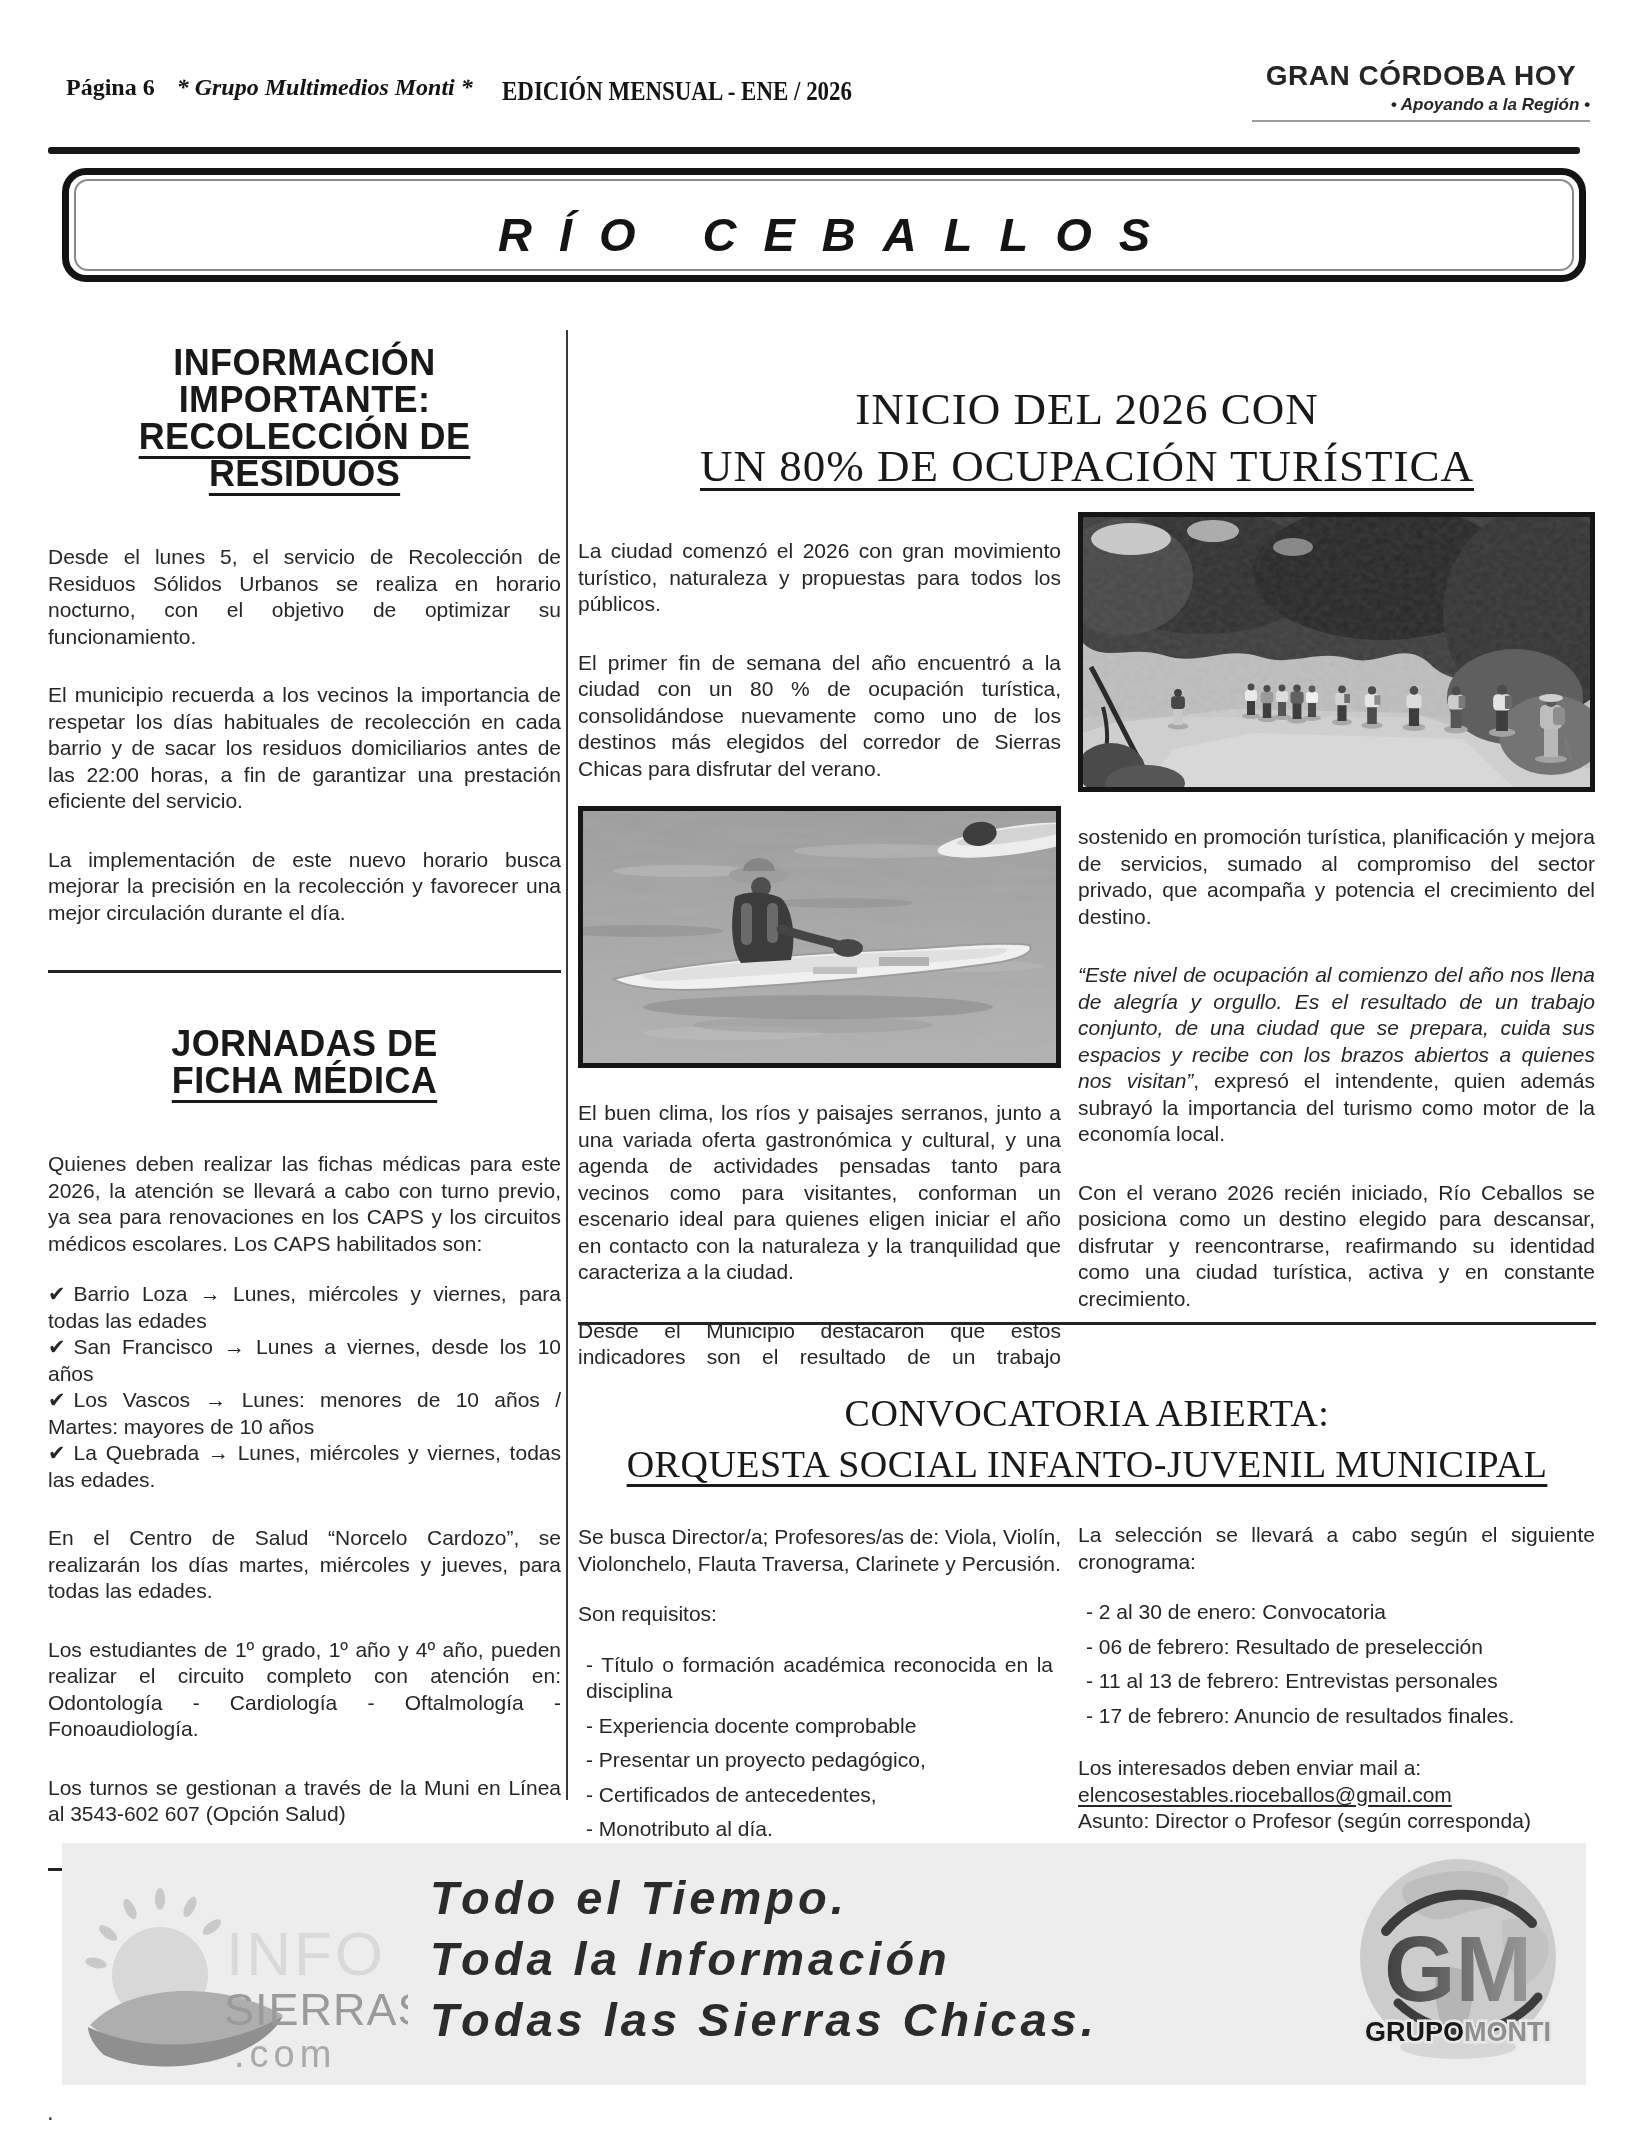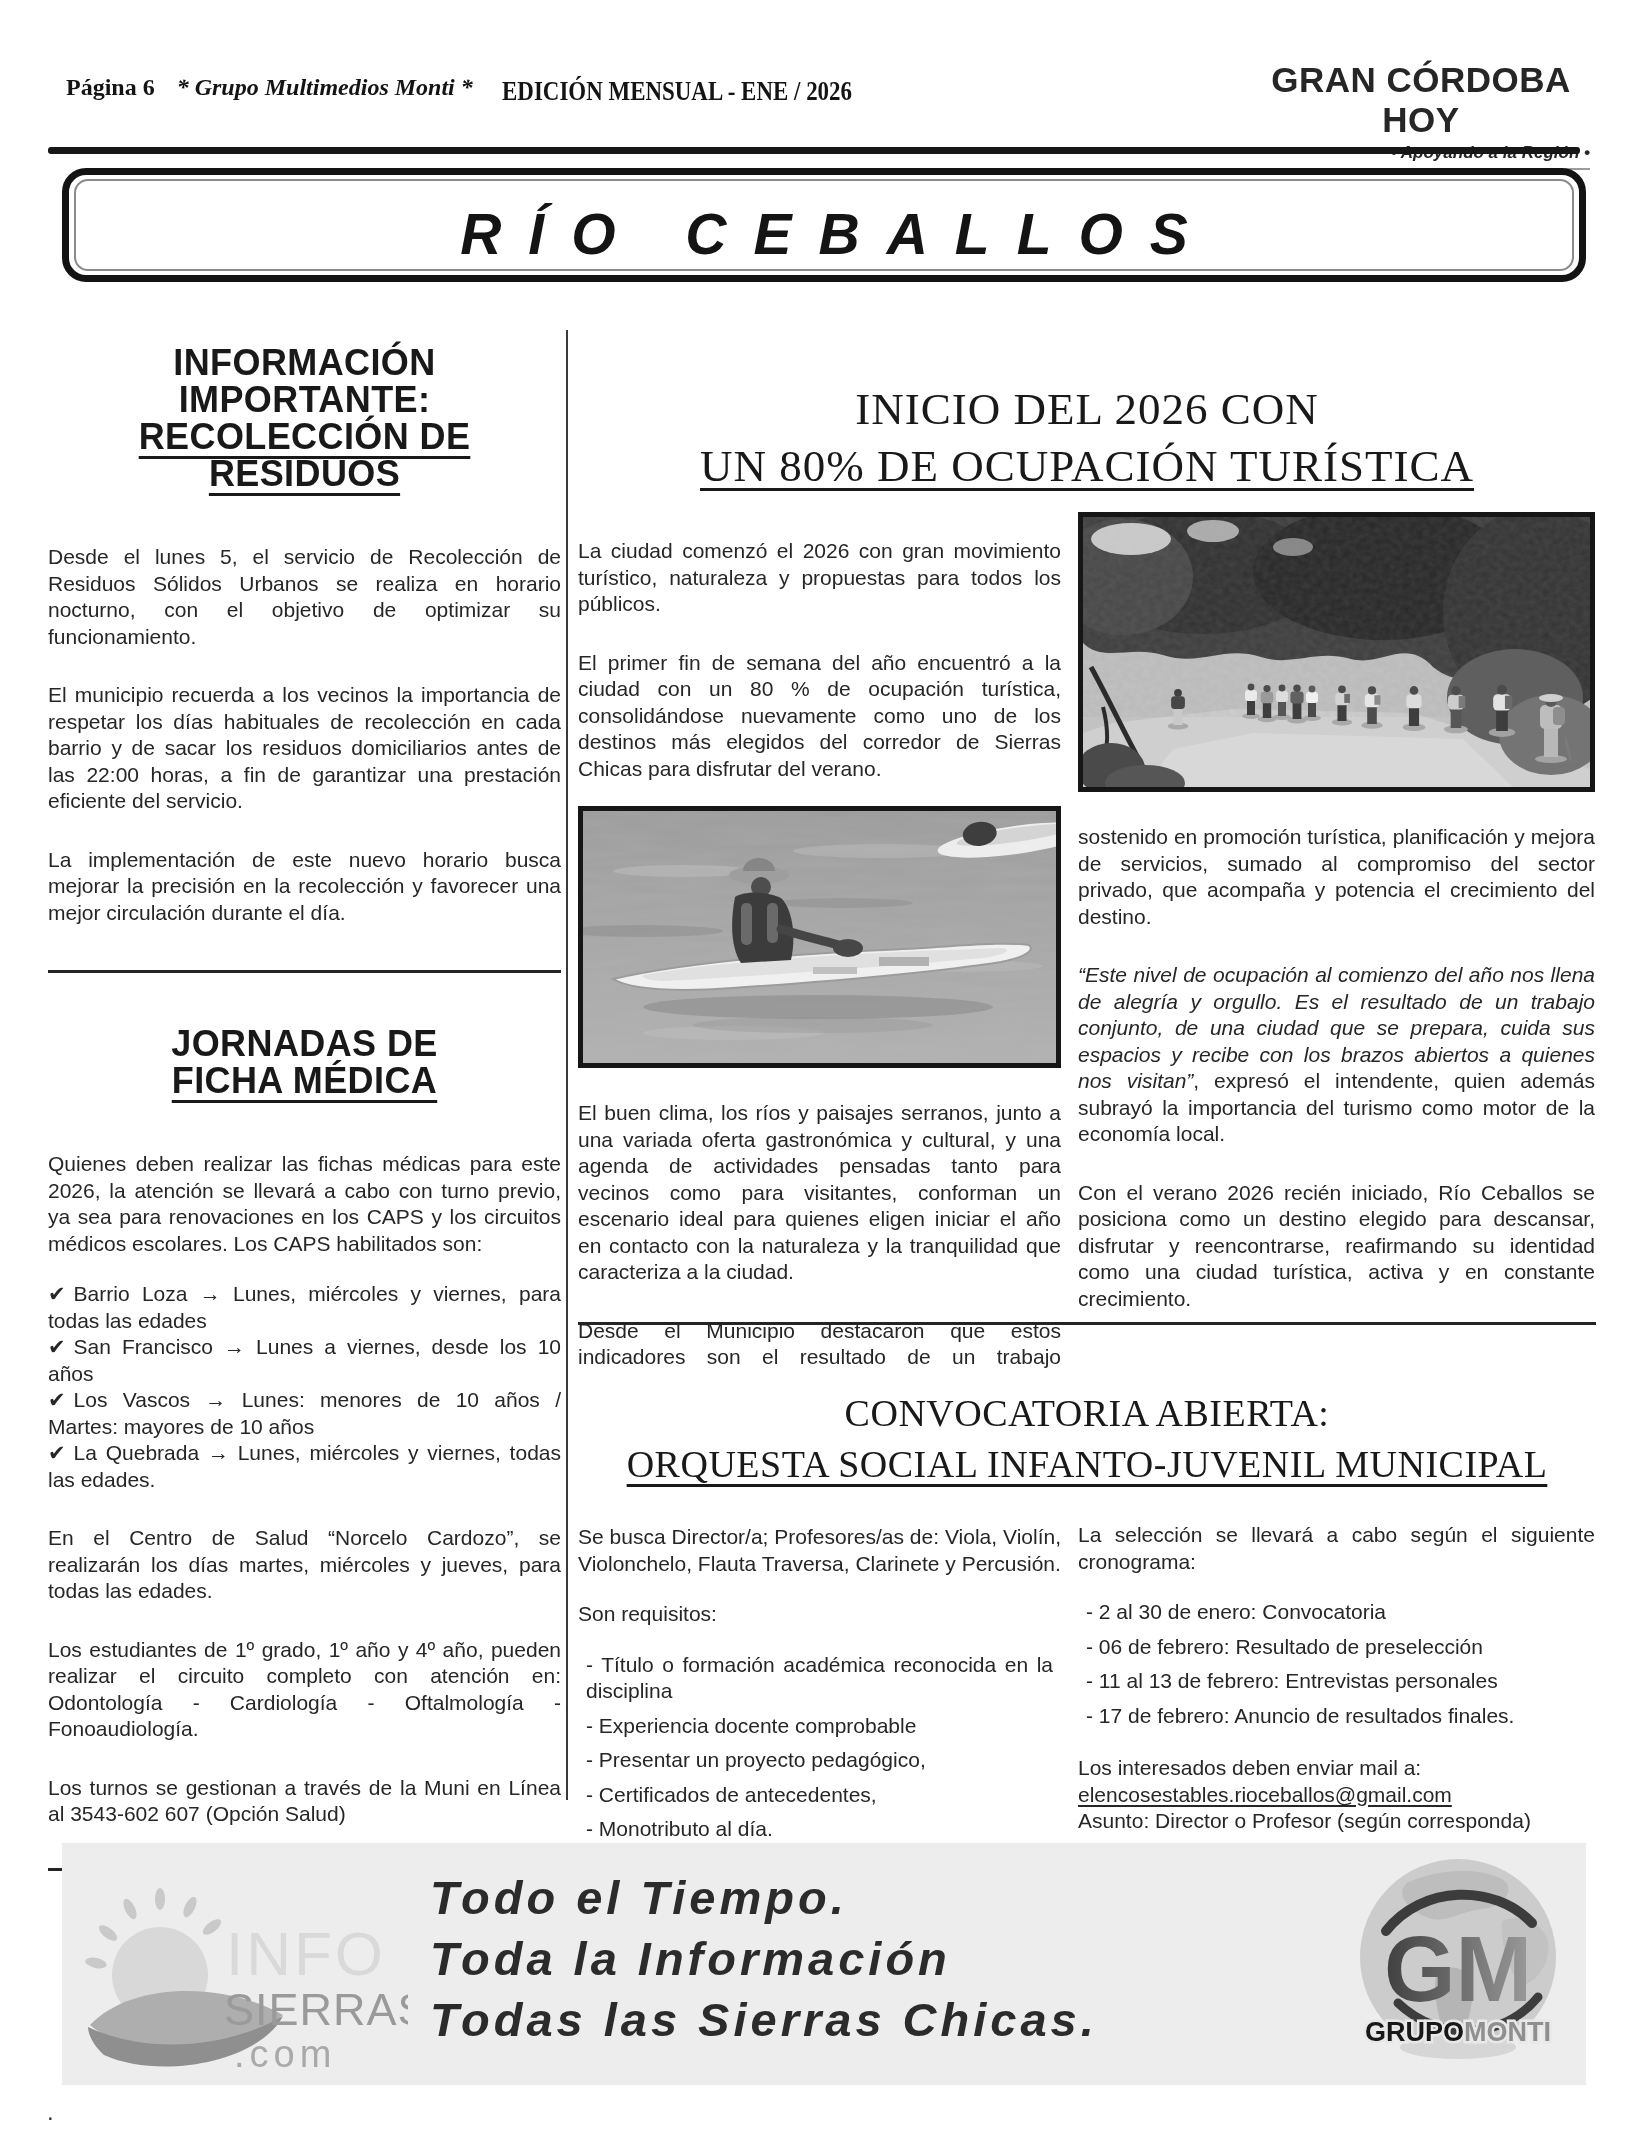--- a/index.html
+++ b/index.html
@@ -7,32 +7,32 @@
           font-family:"Liberation Sans", sans-serif; color:#1f1f1f; overflow:hidden; }
 
   
   .hdr-left { position:absolute; left:66px; top:74px; font-family:"Liberation Serif", serif;
               font-size:24px; font-weight:bold; color:#141414; white-space:nowrap; }
   .hdr-left .pub { font-style:italic; margin-left:22px; }
   .hdr-center { position:absolute; left:502px; top:76px; font-family:"Liberation Serif", serif;
                 font-size:27px; font-weight:bold; color:#141414; white-space:nowrap;
                 transform:scaleX(0.85); transform-origin:left center; }
   .hdr-right { position:absolute; left:1252px; top:60px; width:338px; text-align:center; color:#262626; }
-  .hdr-brand { font-size:35px; font-weight:bold; letter-spacing:0.5px; }
+  .hdr-brand { font-size:28px; font-weight:bold; letter-spacing:0.5px; }
   .hdr-tag { font-size:17px; font-weight:bold; font-style:italic; margin-top:3px;text-align:right; }
   .hdr-tag-rule { height:2px; background:#9c9c9c; margin-top:5px; }
   .hdr-rule { position:absolute; left:48px; top:147px; width:1532px; height:7px; background:#171717; border-radius:3px; }
 
   
   .banner { position:absolute; left:62px; top:168px; width:1524px; height:114px;
             border:7px solid #131313; border-radius:24px; box-sizing:border-box; background:#fff; }
   .banner-inner { position:absolute; left:5px; right:5px; top:4px; bottom:4px;
                   border:2px solid #8a8a8a; border-radius:14px;
                   display:flex; align-items:center; justify-content:center; }
-  .banner-title { font-style:italic; font-weight:600; font-size:57px; color:#141414;
+  .banner-title { font-style:italic; font-weight:600; font-size:47px; color:#141414;
                   letter-spacing:27px; text-indent:27px; white-space:nowrap;margin-top:18px; }
 
   
   .v-rule  { position:absolute; left:566px; top:330px; width:2px; height:1470px; background:#3a3a3a; }
   .col-left  { position:absolute; left:48px;  top:344px; width:513px; }
   .story-head{ position:absolute; left:578px; top:360px; width:1018px; text-align:center; }
   .col-mid   { position:absolute; left:578px; top:506px; width:483px; }
   .col-right { position:absolute; left:1078px; top:512px; width:517px; }
   .h-rule2   { position:absolute; left:578px; top:1322px; width:1018px; height:3px; background:#242424; }
   .conv-head { position:absolute; left:578px; top:1368px; width:1018px; text-align:center; }

